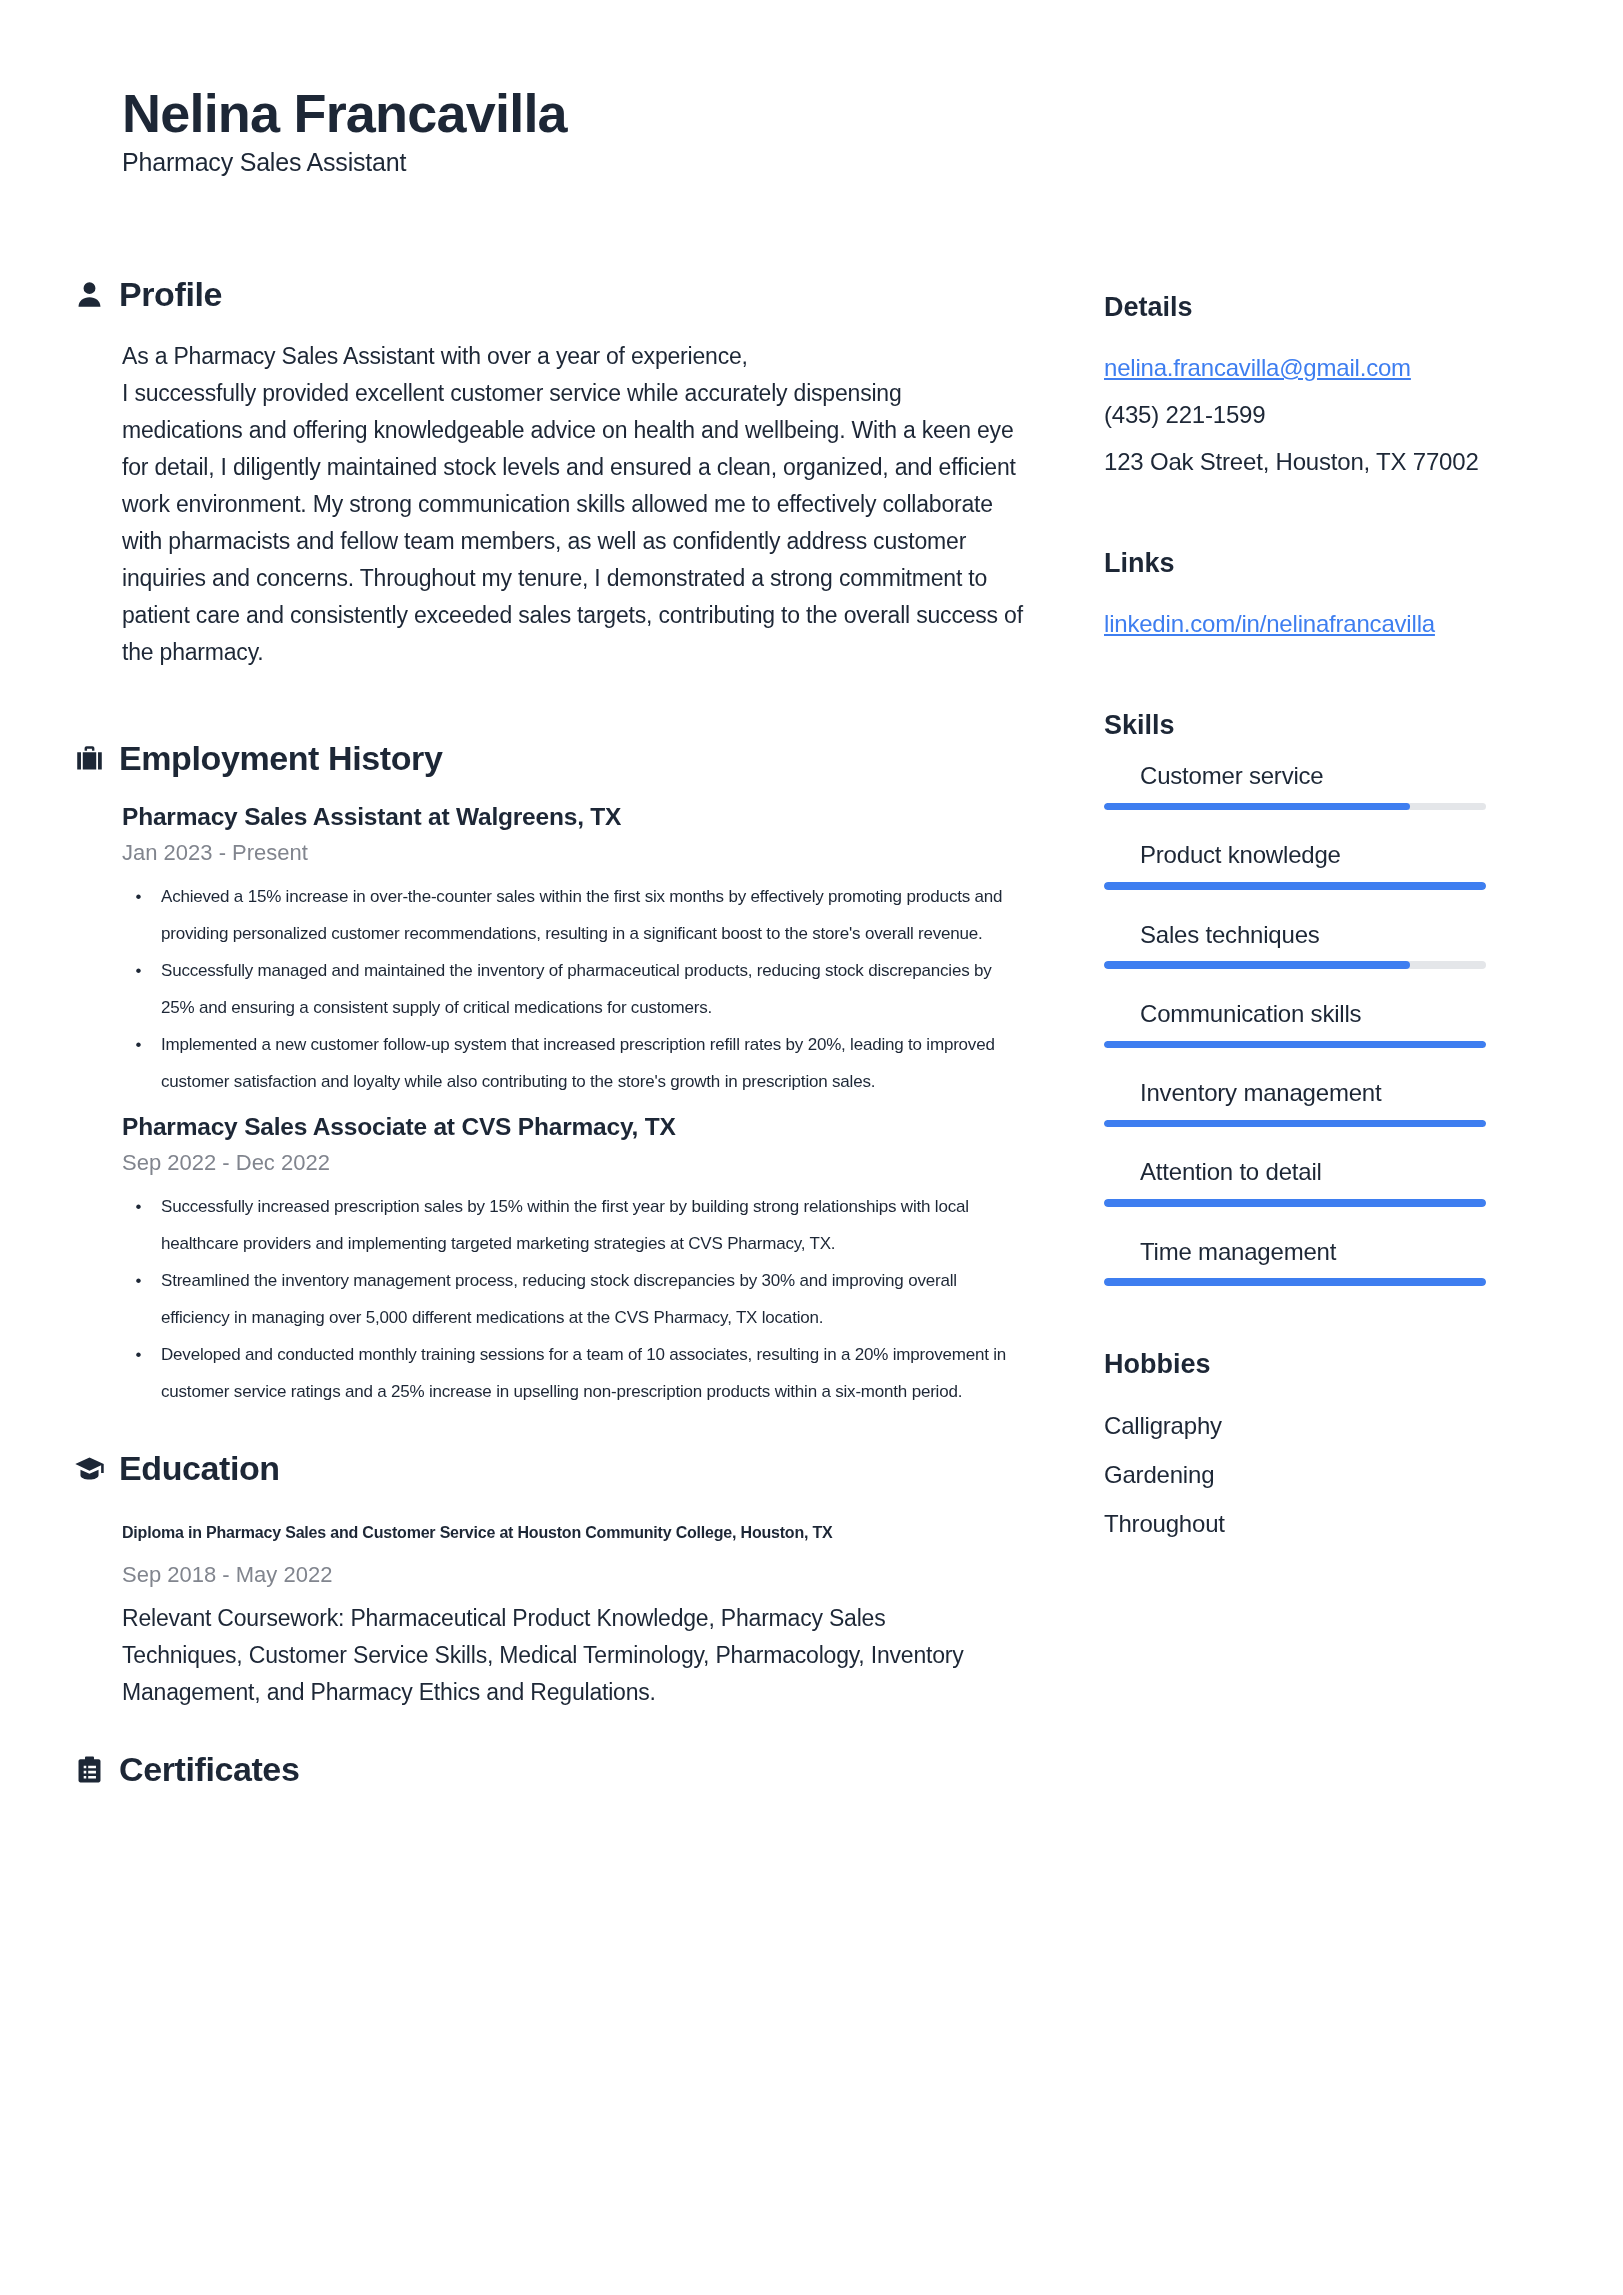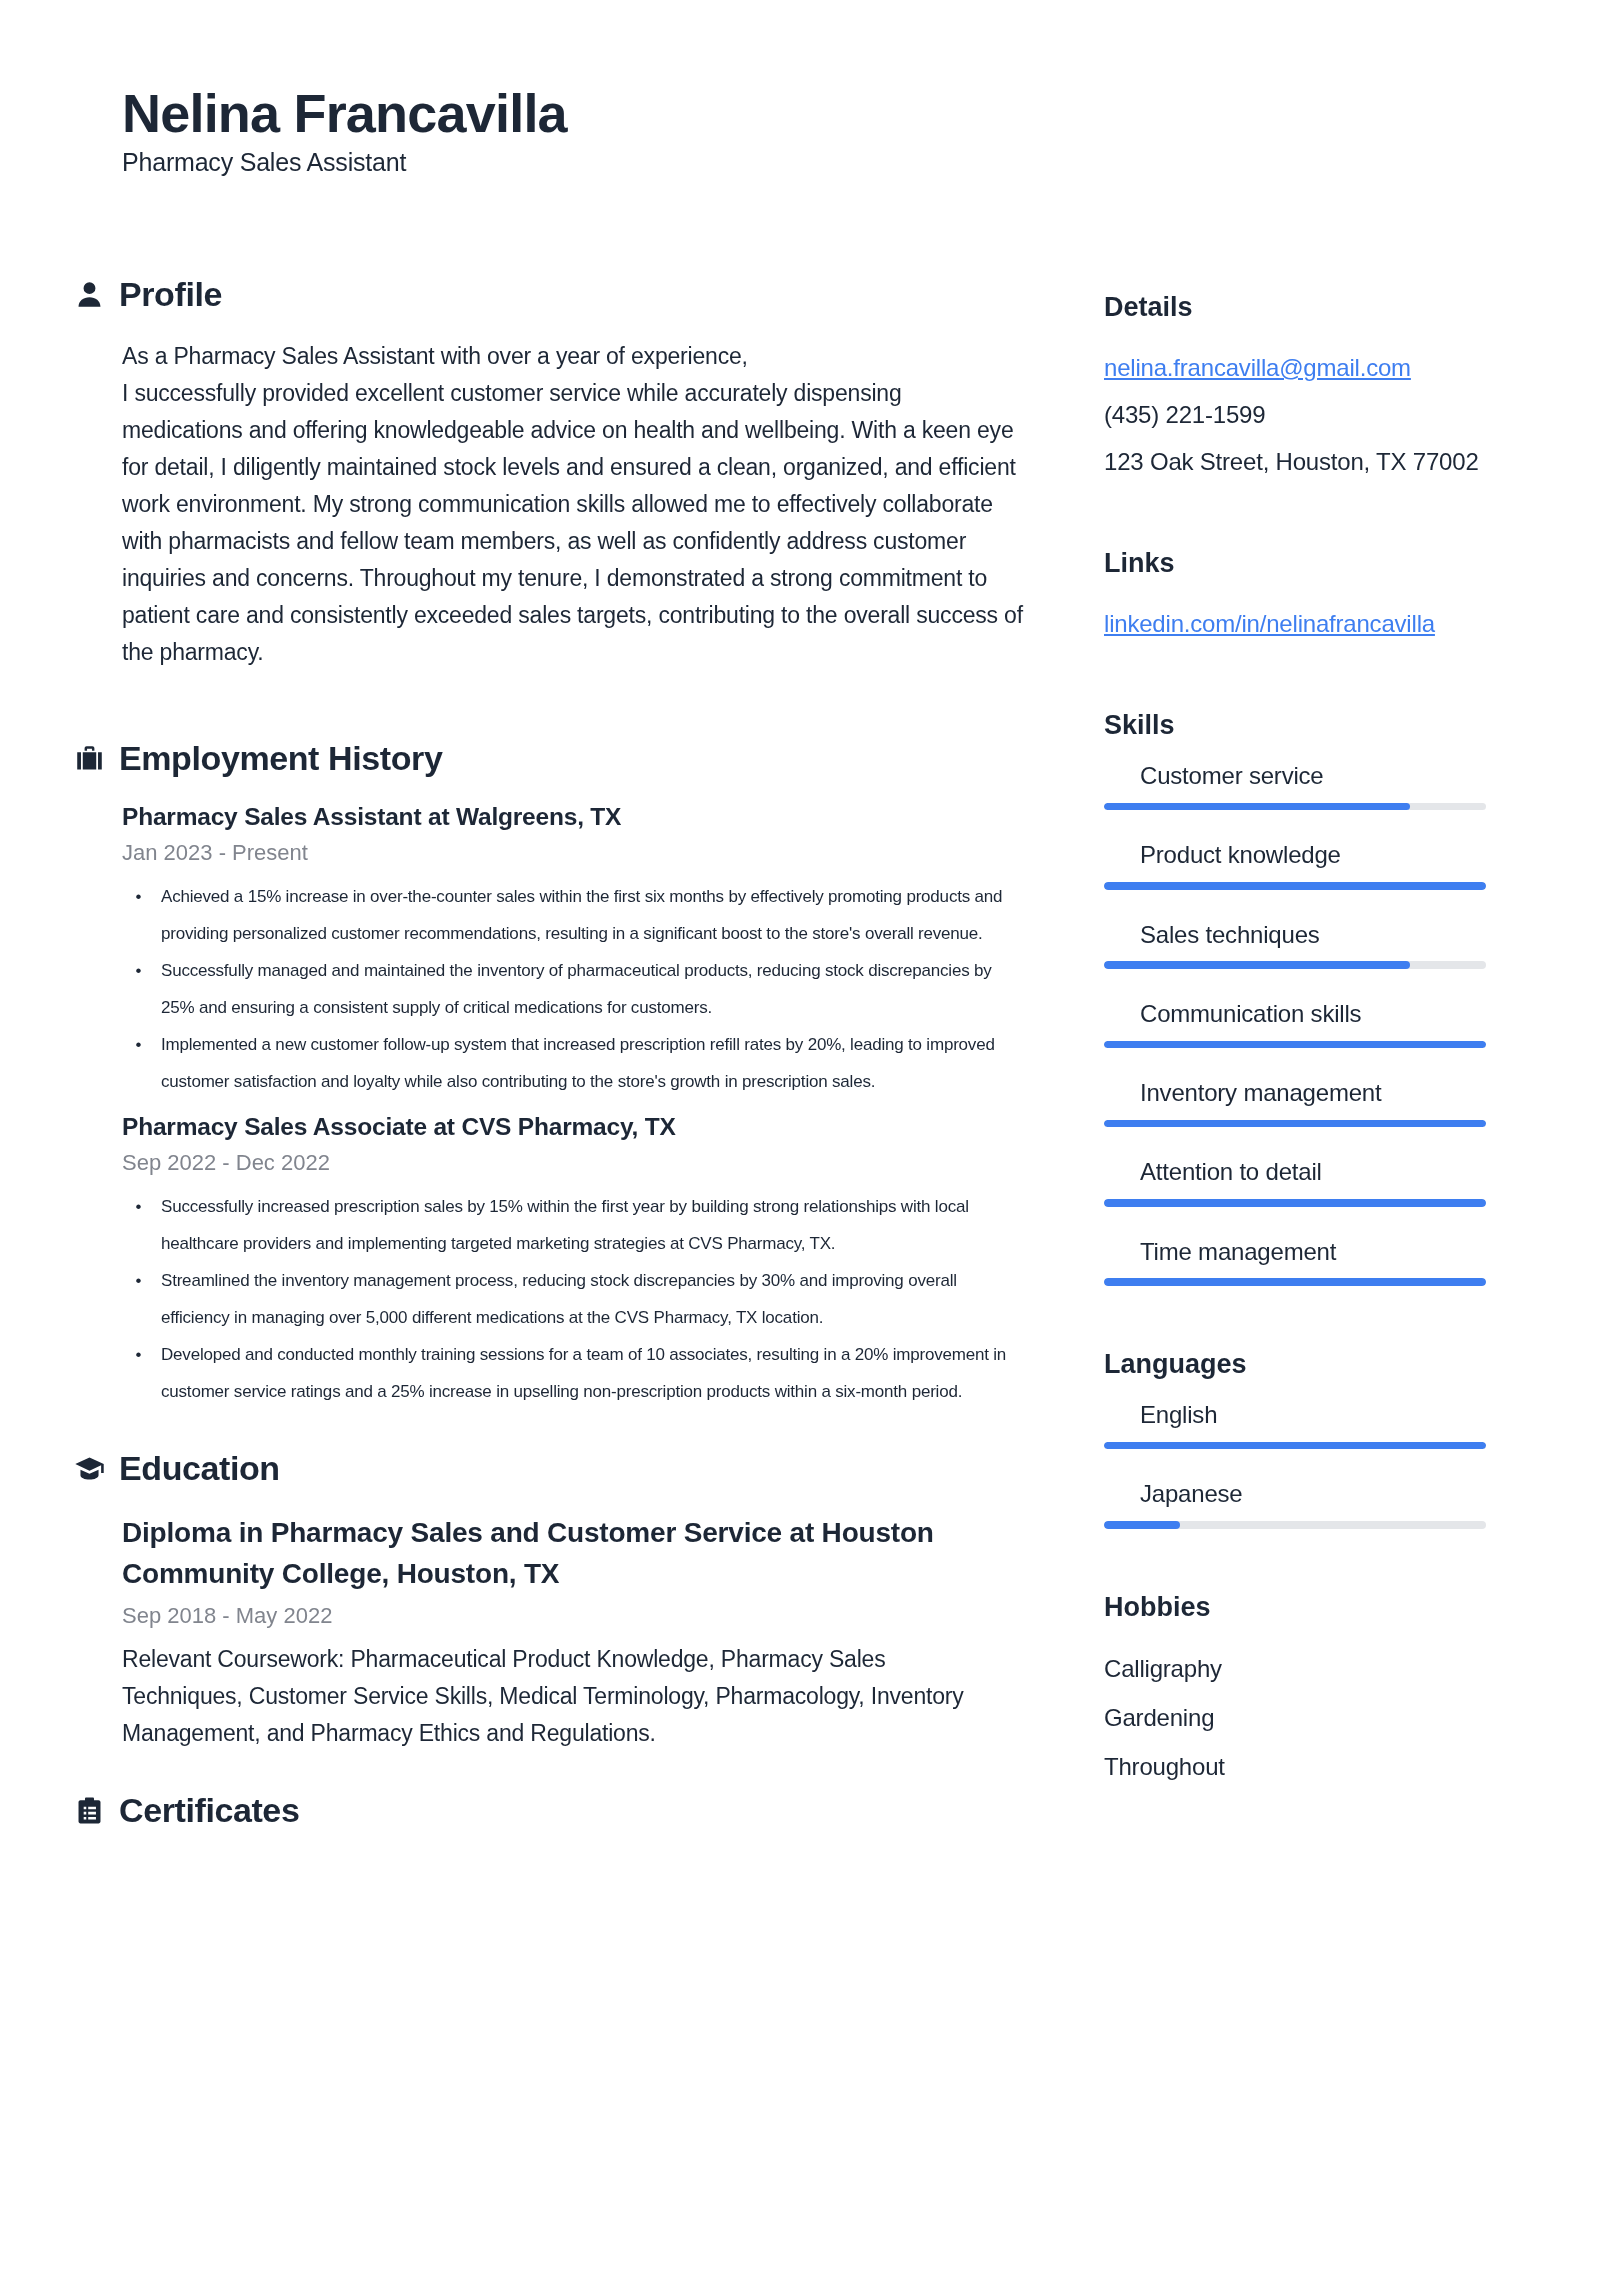--- a/index.html
+++ b/index.html
@@ -24,21 +24,21 @@
   .sec-body{padding-left:48px;}
 
   .profile-text{margin:0;font-size:23px;line-height:37px;letter-spacing:-0.2px;white-space:pre-line;}
 
   .job h3{font-size:24.5px;margin:0;line-height:29px;letter-spacing:-0.2px;}
   .date{font-size:22px;color:#81858e;margin:8.5px 0 13.5px 0;line-height:25px;}
   .job ul{list-style:none;margin:0 0 12px 0;padding:0;}
   .job li{position:relative;padding-left:39px;font-size:17px;line-height:37px;letter-spacing:-0.2px;}
   .job li::before{content:"\2022";position:absolute;left:13.5px;color:#1d2736;}
 
-  .edu h3{font-size:28px;margin:0;line-height:41px;letter-spacing:-0.2px;max-width:854px;}
+  .edu h3{font-size:16px;margin:0;line-height:41px;letter-spacing:-0.2px;max-width:854px;}
   .edu-desc{margin:0;font-size:23px;line-height:37px;letter-spacing:-0.2px;max-width:854px;}
 
   
   aside{margin-left:76px;width:408px;flex:0 0 auto;padding-top:209px;}
   .side-group{margin-bottom:63px;}
   .side-heading{font-size:27px;font-weight:bold;margin:0 0 22px 0;line-height:30px;}
   .detail-item{font-size:24px;line-height:47px;letter-spacing:-0.2px;}
   a.side-link{color:#3e7ef0;text-decoration:underline;font-size:24px;line-height:47px;letter-spacing:-0.2px;}
 
   .skill{margin-bottom:31px;}
@@ -197,36 +197,20 @@
           </div>
       </div>
       <div class="skill">
         <div class="skill-label">Time management</div>
         <div class="bar">
             <div class="fill" style="width: 100%;"></div>
           </div>
       </div>
     </div>
 
-    <div class="side-group">
-      <h3 class="side-heading">Languages</h3>
-
-      <div class="skill">
-        <div class="skill-label">English</div>
-        <div class="bar">
-            <div class="fill" style="width: 100%;"></div>
-          </div>
-      </div>
-      <div class="skill">
-        <div class="skill-label">Japanese</div>
-        <div class="bar">
-            <div class="fill" style="width: 20%;"></div>
-          </div>
-      </div>
-    </div>
 
     <div class="side-group">
       <h3 class="side-heading">Hobbies</h3>
       <div class="hobby-item">Calligraphy</div>
       <div class="hobby-item">Gardening</div>
       <div class="hobby-item">Throughout</div>
     </div>
 
   </aside>
 

